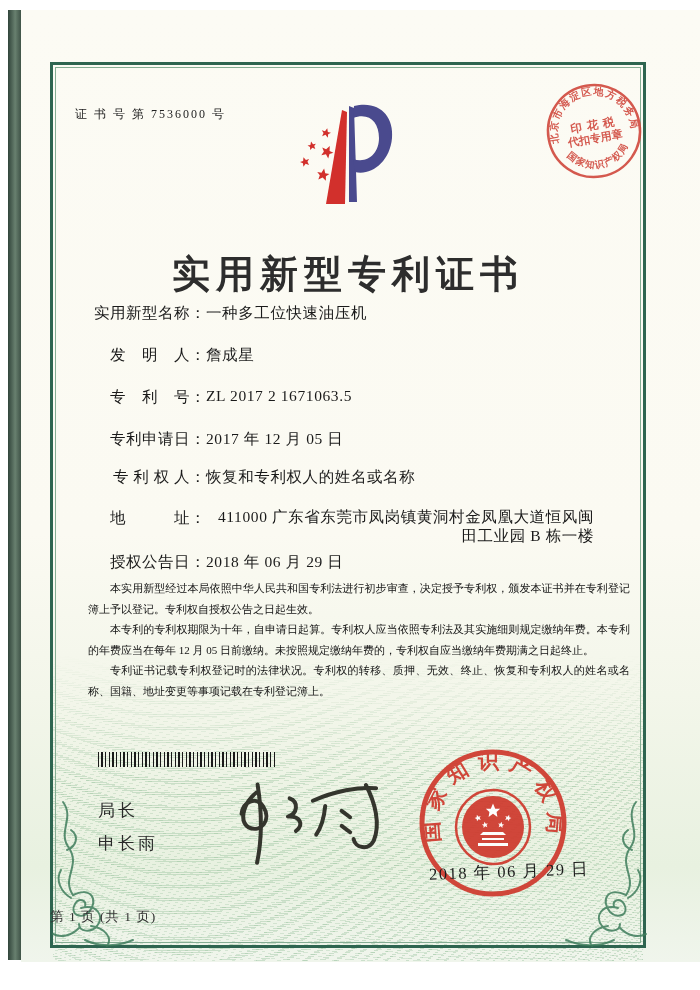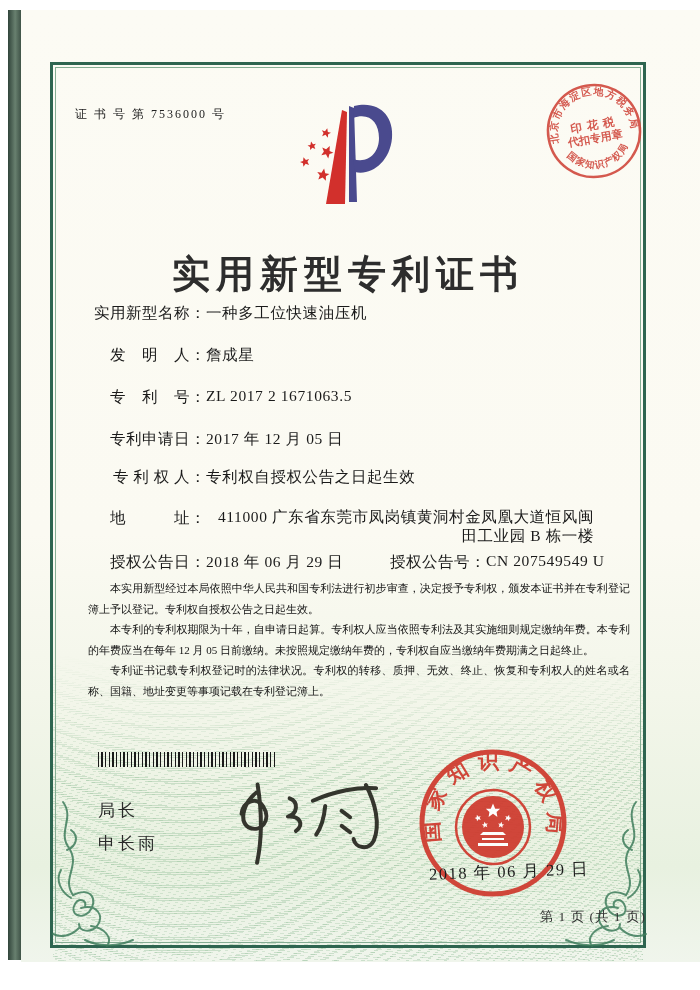--- a/index.html
+++ b/index.html
@@ -53,21 +53,21 @@
 
   .tax-stamp { position:absolute; left:521px; top:69px; transform:rotate(-10deg); opacity:0.88; z-index:4; }
   .seal { position:absolute; left:384px; top:725px; opacity:0.93; z-index:4; }
   .seal-date { position:absolute; left:408px; top:851px; font-size:16.5px; letter-spacing:1.5px;
                color:#1c1c1c; white-space:nowrap; transform:rotate(-2deg); z-index:5; }
 
   .ornament { position:absolute; z-index:2; }
   .ornament.left  { left:30px;  top:790px; transform:scaleX(-1); }
   .ornament.right { left:537px; top:790px; }
 
-  .footer { position:absolute; left:29px; top:898px; width:596px; text-align:right;
+  .footer { position:absolute; left:29px; top:898px; width:596px; text-align:left;
             font-size:13.5px; letter-spacing:1px; color:#333; z-index:3; }
 </style>
 </head>
 <body>
 
 <div class="page">
   <div class="spine"></div>
 
   <div class="paper">
 
@@ -139,30 +139,27 @@
     <div class="row" style="top:335px">
       <span class="lab">发　明　人：</span><span class="val">詹成星</span>
     </div>
     <div class="row" style="top:377px">
       <span class="lab">专　利　号：</span><span class="val">ZL 2017 2 1671063.5</span>
     </div>
     <div class="row" style="top:419px">
       <span class="lab">专利申请日：</span><span class="val">2017 年 12 月 05 日</span>
     </div>
     <div class="row" style="top:457px">
-      <span class="lab">专 利 权 人：</span><span class="val">专利权自授权公告之日起生效</span>
+      <span class="lab">专 利 权 人：</span><span class="val">恢复和专利权人的姓名或名称</span>
     </div>
     <div class="row row-addr" style="top:498px">
       <span class="lab">地　　　址：</span><span class="val">411000 广东省东莞市凤岗镇黄洞村金凤凰大道恒风闽田工业园 B 栋一楼</span>
     </div>
     <div class="row" style="top:542px">
       <span class="lab">授权公告日：</span><span class="val">2018 年 06 月 29 日</span>
-    </div>
-    <div class="row" style="top:542px; left:369px">
-      <span class="lab" style="min-width:0">授权公告号：</span><span class="val">CN 207549549 U</span>
     </div>
 
     <div class="paras">
       <p>本实用新型经过本局依照中华人民共和国专利法进行初步审查，决定授予专利权，颁发本证书并在专利登记簿上予以登记。专利权自授权公告之日起生效。</p>
       <p>本专利的专利权期限为十年，自申请日起算。专利权人应当依照专利法及其实施细则规定缴纳年费。本专利的年费应当在每年 12 月 05 日前缴纳。未按照规定缴纳年费的，专利权自应当缴纳年费期满之日起终止。</p>
       <p>专利证书记载专利权登记时的法律状况。专利权的转移、质押、无效、终止、恢复和专利权人的姓名或名称、国籍、地址变更等事项记载在专利登记簿上。</p>
     </div>
 
     <div class="barcode"></div>
 

